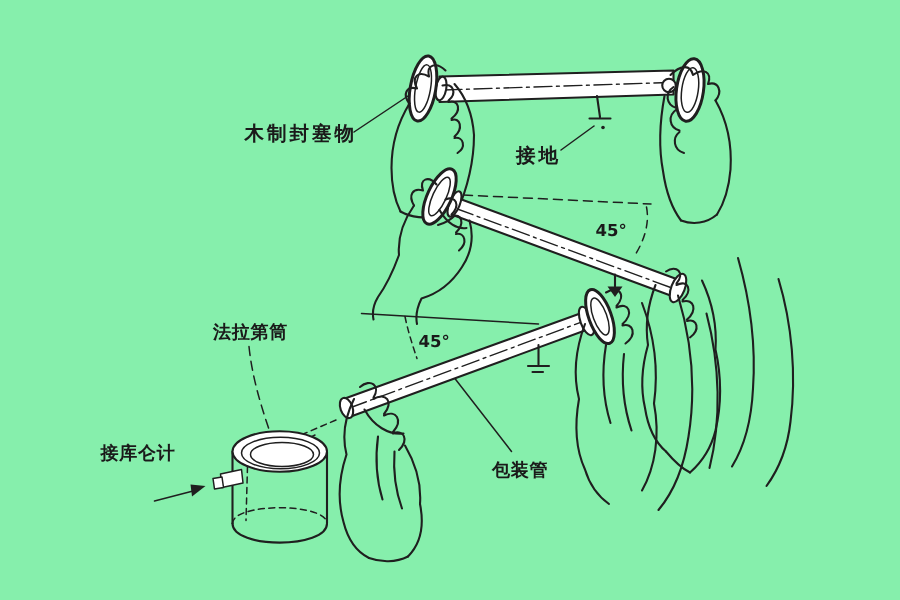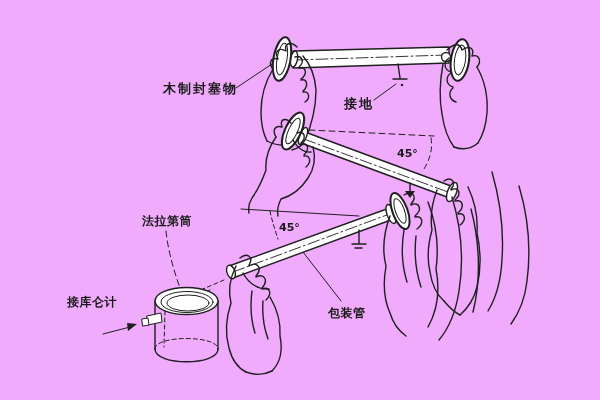--- a/index.html
+++ b/index.html
@@ -1,16 +1,16 @@
 <!DOCTYPE html>
 <html><head>
 <meta charset="utf-8">
 <style>
   html,body{margin:0;padding:0;background:#ffffff;}
-  .canvas{position:relative;width:600px;height:400px;background:#f0abfc;overflow:hidden;
+  .canvas{position:relative;width:600px;height:400px;background:#86efac;overflow:hidden;
           font-family:"DejaVu Sans","Liberation Sans",sans-serif;}
   svg{display:block;}
   .ink{stroke:#1f1f1f;fill:none;stroke-width:1.4;stroke-linecap:round;stroke-linejoin:round;}
   .thin{stroke-width:1;}
   .thick{stroke-width:2;}
   .wfill{fill:#ffffff;}
   .kfill{fill:#1f1f1f;stroke:none;}
   .dash{stroke-dasharray:6 4;}
   .dash2{stroke-dasharray:4 3;}
   .axis{stroke-dasharray:12 3 2 3;stroke-width:.9;}

